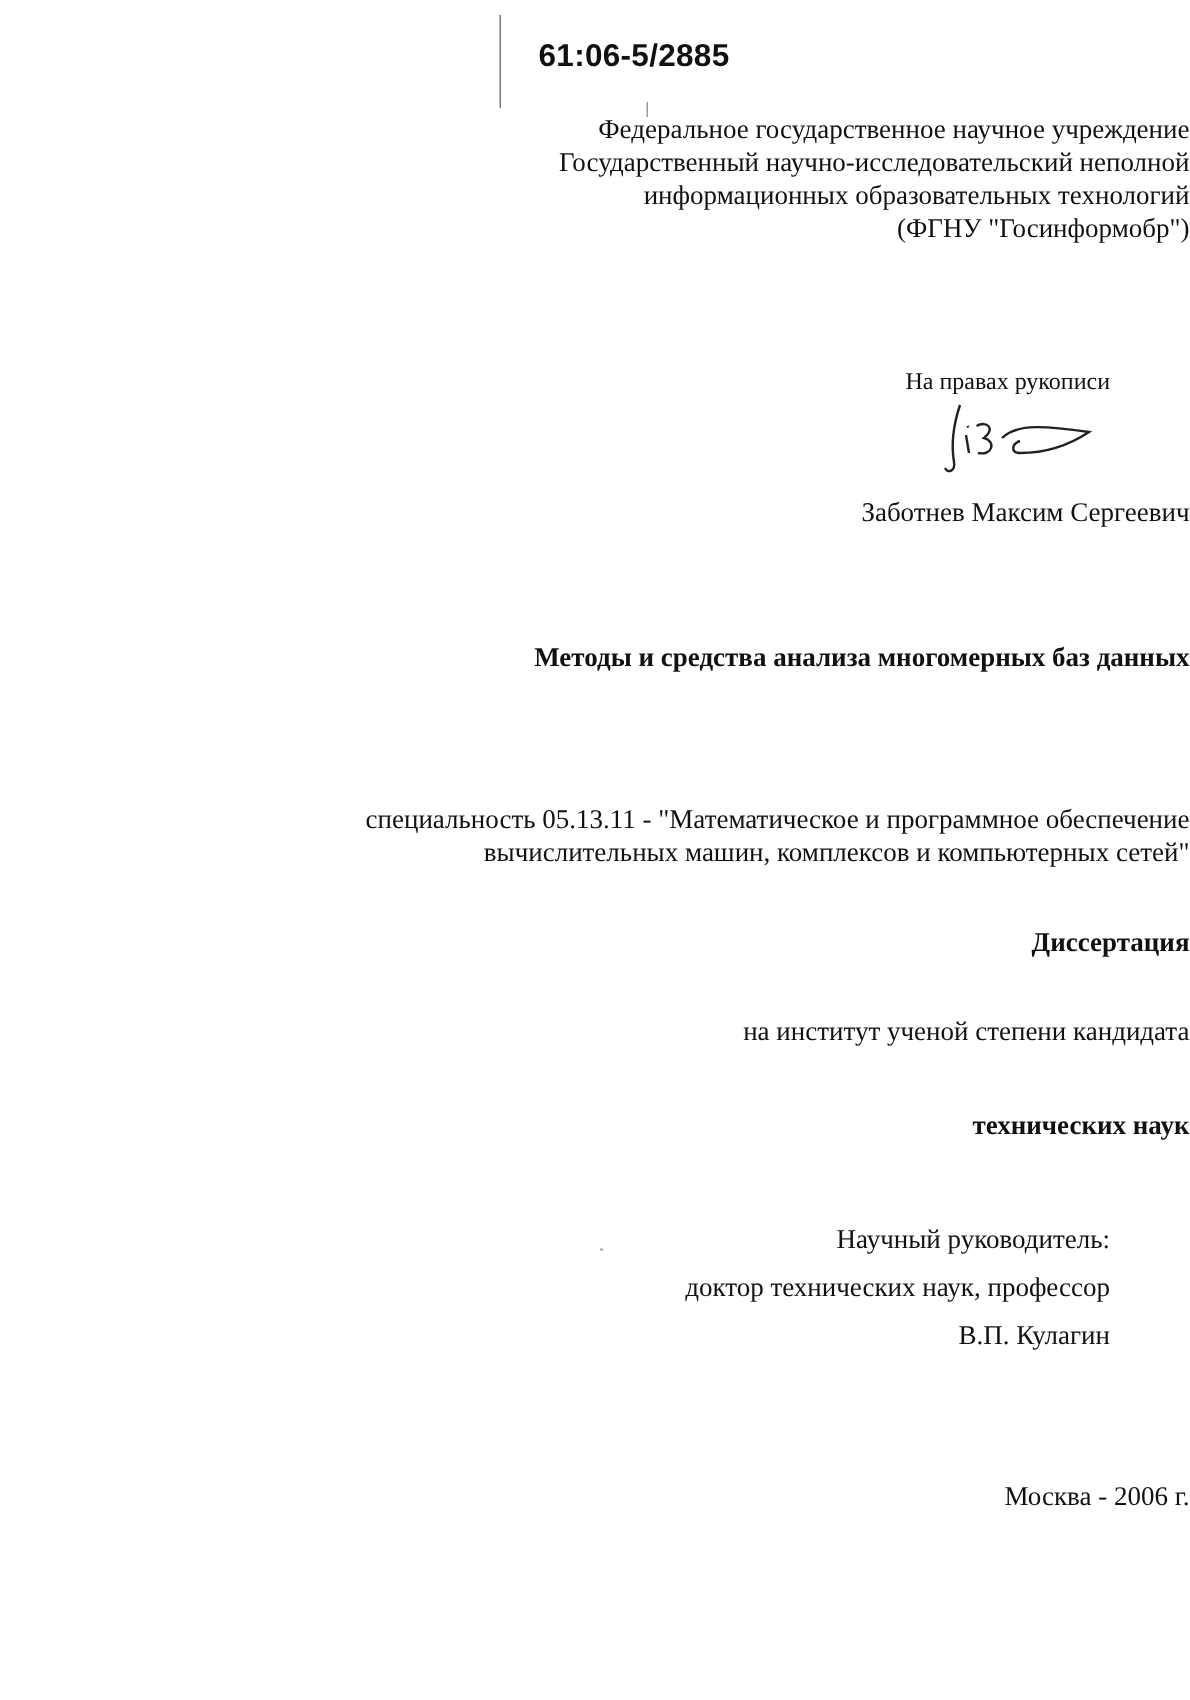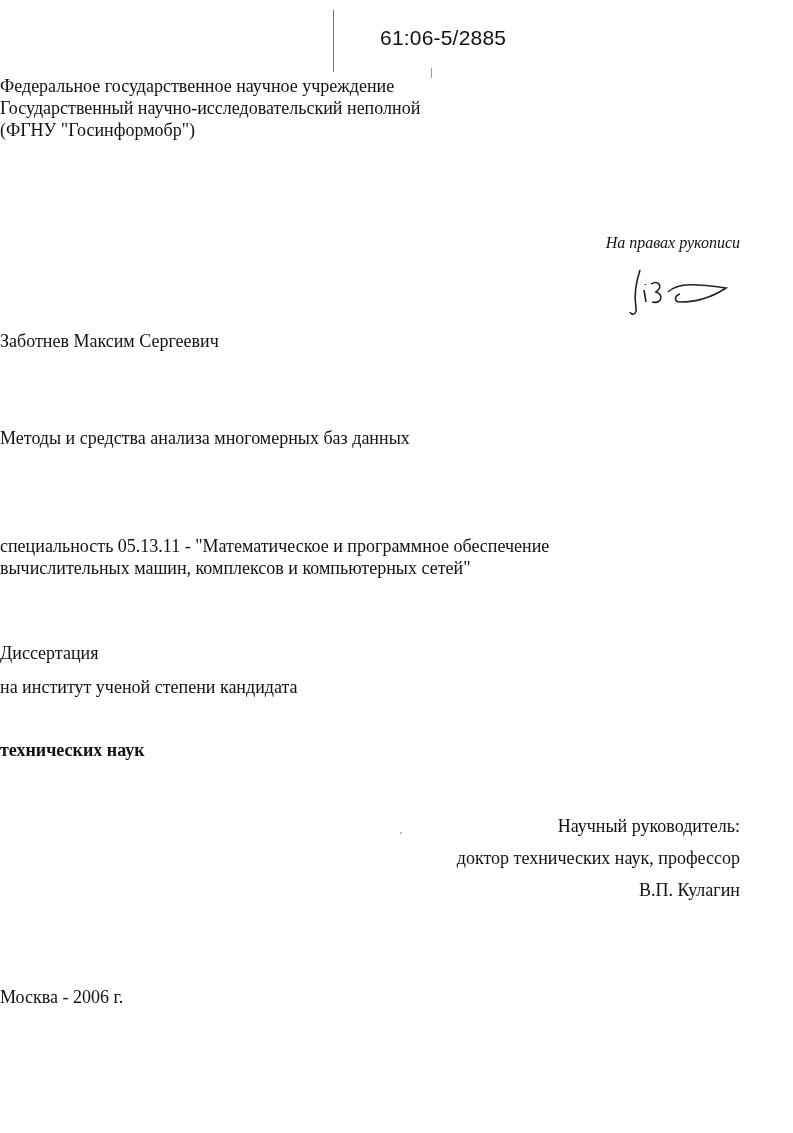--- a/index.html
+++ b/index.html
@@ -1,46 +1,47 @@
 <!DOCTYPE html>
 <html><head>
 <meta charset="utf-8">
 <style>
   html, body { margin: 0; padding: 0; background: #ffffff; }
   body { width: 793px; height: 1133px; position: relative; overflow: hidden;
          font-family: "Liberation Serif", "DejaVu Serif", serif; color: #111; }
   .abs { position: absolute; }
-  .center { left: 0; width: 793px; text-align: left; }
-  .stamp { font-family: "Liberation Sans", "DejaVu Sans", sans-serif; font-weight: normal;
-           font-size: 21px; left: 380px; top: 26px; letter-spacing: 0.2px; }
+  .center { left: 0; width: 793px; text-align: right; }
+  .stamp { font-family: "Liberation Sans", "DejaVu Sans", sans-serif; font-weight: bold;
+           font-size: 21px; left: 359px; top: 26px; letter-spacing: 0.2px; }
   .margin-line { left: 333px; top: 10px; width: 1px; height: 62px; background: #777; }
   .margin-line2 { left: 431px; top: 68px; width: 1px; height: 10px; background: #999; }
   .org { font-size: 18px; line-height: 22px; top: 75px; }
   .org div { white-space: nowrap; }
-  .rights { font-style: italic; font-size: 16px; right: 53px; top: 234px; }
+  .rights { font-size: 16px; right: 53px; top: 246px; }
   .signature { left: 618px; top: 262px; width: 120px; height: 56px; }
   .author { font-size: 18px; top: 331px; }
-  .title { font-size: 18px; font-weight: normal; top: 427px; line-height: 23px; }
+  .title { font-size: 18px; font-weight: bold; top: 427px; line-height: 23px; }
   .specialty { font-size: 18px; top: 535px; line-height: 22px; }
   .diss { font-size: 18px; }
   .sup { font-size: 18px; right: 53px; text-align: left; }
   .city { font-size: 18px; top: 987px; }
   .dot { width: 2px; height: 2px; background: #aaa; border-radius: 1px; }
 </style>
 </head>
 <body>
 
 <div class="abs margin-line"></div>
 <div class="abs margin-line2"></div>
 
 <div class="abs stamp">61:06-5/2885</div>
 
 <div class="abs center org">
   <div>Федеральное государственное научное учреждение</div>
   <div>Государственный научно-исследовательский неполной</div>
+  <div>информационных образовательных технологий</div>
   <div>(ФГНУ "Госинформобр")</div>
 </div>
 
 <div class="abs rights">На правах рукописи</div>
 
 <svg class="abs signature" viewBox="0 0 120 56">
   <path d="M22 8 C18 20, 16 34, 18 46 C19 52, 14 54, 12 50" fill="none" stroke="#222" stroke-width="1.6"></path>
   <path d="M26 28 L28 40 M27 22 L27.5 23" fill="none" stroke="#222" stroke-width="1.6"></path>
   <path d="M33 22 C40 18, 46 24, 38 30 C46 32, 44 42, 34 40" fill="none" stroke="#222" stroke-width="1.6"></path>
   <path d="M50 30 C60 20, 80 22, 108 26 C96 34, 80 40, 62 40 C56 40, 56 34, 62 32" fill="none" stroke="#222" stroke-width="1.6"></path>
@@ -50,21 +51,21 @@
 
 <div class="abs center title">
   <div>Методы и средства анализа многомерных баз данных</div>
 </div>
 
 <div class="abs center specialty">
   <div>специальность 05.13.11 - "Математическое и программное обеспечение</div>
   <div>вычислительных машин, комплексов и компьютерных сетей"</div>
 </div>
 
-<div class="abs center diss" style="top:643px;">Диссертация</div>
+<div class="abs center diss" style="top:618px;font-weight:bold;">Диссертация</div>
 <div class="abs center diss" style="top:677px;">на институт ученой степени кандидата</div>
 <div class="abs center diss" style="top:740px;font-weight:bold;">технических наук</div>
 
 <div class="abs dot" style="left:400px; top:832px;"></div>
 
 <div class="abs sup" style="top:816px;">Научный руководитель:</div>
 <div class="abs sup" style="top:848px;">доктор технических наук, профессор</div>
 <div class="abs sup" style="top:880px;">В.П. Кулагин</div>
 
 <div class="abs center city">Москва - 2006 г.</div>

